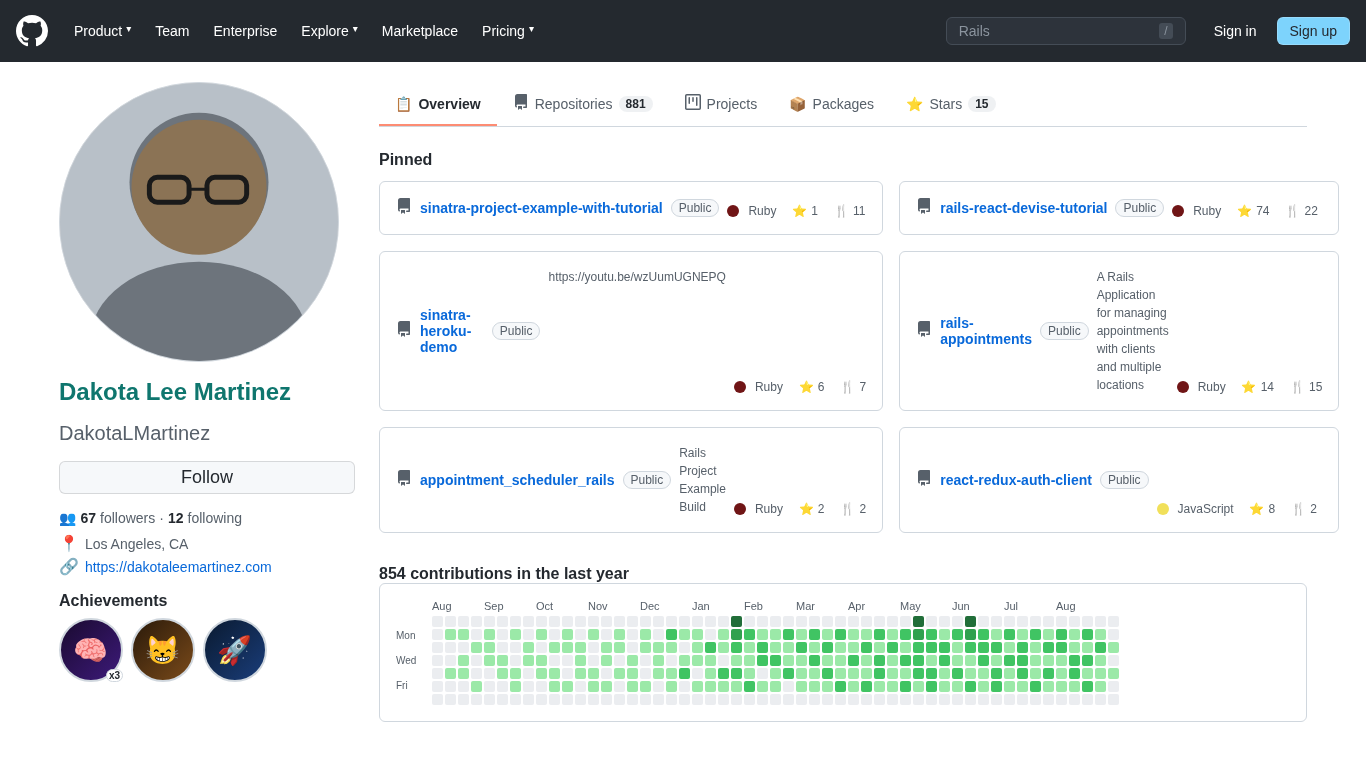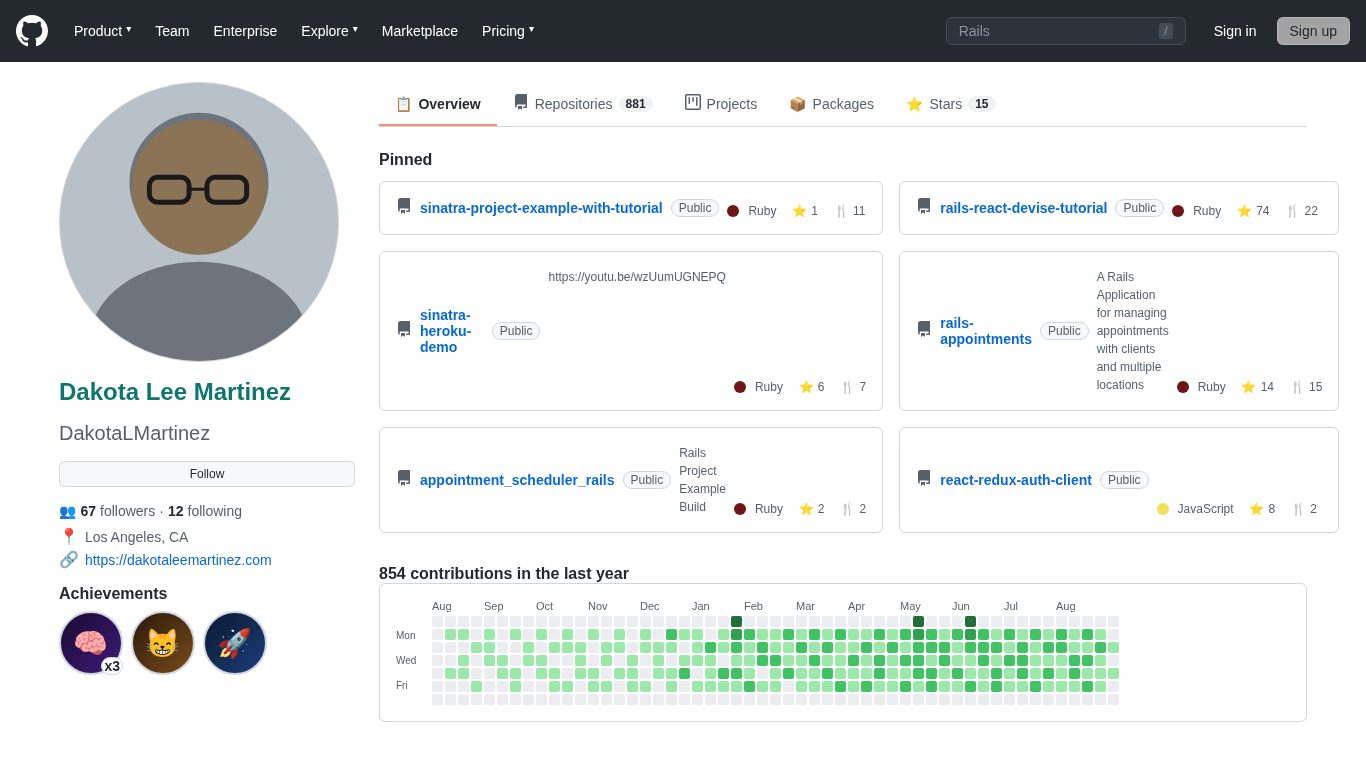--- a/index.html
+++ b/index.html
@@ -11,42 +11,42 @@
     .navbar-logo svg { fill: #fff; }
     .nav-links { display: flex; align-items: center; gap: 4px; }
     .nav-link { color: #fff; text-decoration: none; padding: 8px 10px; font-size: 14px; font-weight: 500; display: flex; align-items: flex-start; gap: 4px; cursor: pointer; }
     .nav-chevron { font-size: 10px; }
     .nav-spacer { flex: 1; }
     .search-box { background: #2d333b; border: 1px solid #444c56; border-radius: 6px; color: #fff; padding: 5px 12px; font-size: 14px; width: 240px; display: flex; align-items: center; justify-content: space-between; cursor: text; }
     .search-box-text { color: #8b949e; font-size: 14px; }
     .search-slash { background: #444c56; color: #8b949e; border-radius: 3px; padding: 1px 5px; font-size: 12px; }
     .nav-auth { display: flex; align-items: center; gap: 8px; }
     .btn-signin { color: #fff; text-decoration: none; font-size: 14px; padding: 5px 12px; }
-    .btn-signup { color: #24292f; background: #a3a3a3; border: 1px solid rgba(255,255,255,0.2); border-radius: 6px; padding: 5px 12px; font-size: 14px; font-weight: 500; cursor: pointer; }
+    .btn-signup { color: #24292f; background: #7dd3fc; border: 1px solid rgba(255,255,255,0.2); border-radius: 6px; padding: 5px 12px; font-size: 14px; font-weight: 500; cursor: pointer; }
 
     
     .page { display: flex; max-width: 1280px; margin: 0 auto; padding: 20px 16px; gap: 24px; }
 
     
     .sidebar { width: 296px; flex-shrink: 0; }
     .avatar-placeholder { width: 280px; height: 280px; border-radius: 50%; background: #ccc; display: flex; align-items: center; justify-content: center; font-size: 80px; color: #888; border: 1px solid #d0d7de; margin-bottom: 16px; overflow: hidden; }
     .user-fullname { font-size: 24px; font-weight: 600; color: #0f766e; margin-bottom: 16px; }
     .user-login { font-size: 20px; color: #57606a; font-weight: 300; margin-bottom: 16px; }
-    .follow-btn { width: 100%; padding: 5px 16px; font-size: 12px; font-weight: 500; background: #f6f8fa; border: 1px solid rgba(31,35,40,0.15); border-radius: 6px; cursor: pointer; color: #24292f; margin-bottom: 16px; }
+    .follow-btn { width: 100%; padding: 5px 16px; font-size: 18px; font-weight: 500; background: #f6f8fa; border: 1px solid rgba(31,35,40,0.15); border-radius: 6px; cursor: pointer; color: #24292f; margin-bottom: 16px; }
     .followers-line { display: flex; align-items: center; gap: 4px; font-size: 14px; color: #57606a; margin-bottom: 8px; }
     .followers-icon { color: #57606a; }
     .followers-count { font-weight: 600; color: #24292f; }
     .meta-line { display: flex; align-items: center; gap: 6px; font-size: 14px; color: #57606a; margin-bottom: 4px; }
     .meta-icon { color: #57606a; font-size: 16px; }
     .meta-link { color: #0969da; text-decoration: none; }
     .achievements-section { margin-top: 16px; }
     .achievements-title { font-size: 16px; font-weight: 600; color: #24292f; margin-bottom: 8px; }
     .achievements-list { display: flex; gap: 8px; flex-wrap: wrap; }
     .achievement-badge { width: 64px; height: 64px; border-radius: 50%; border: 2px solid #d0d7de; display: flex; align-items: center; justify-content: center; font-size: 28px; position: relative; background: linear-gradient(135deg, #1a1a2e, #16213e); }
-    .achievement-count { position: absolute; bottom: -2px; right: -2px; background: #fff; border: 1px solid #d0d7de; border-radius: 10px; font-size: 14px; font-weight: 600; padding: 0 2px; color: #24292f; }
+    .achievement-count { position: absolute; bottom: -2px; right: -2px; background: #fff; border: 1px solid #d0d7de; border-radius: 10px; font-size: 10px; font-weight: 600; padding: 0 2px; color: #24292f; }
 
     
     .main-content { flex: 1; min-width: 0; }
 
     
     .profile-tabs { display: flex; align-items: center; border-bottom: 1px solid #d0d7de; margin-bottom: 24px; gap: 0; }
     .tab-item { display: flex; align-items: center; gap: 6px; padding: 12px 16px; font-size: 14px; color: #57606a; cursor: pointer; border-bottom: 2px solid transparent; margin-bottom: -1px; text-decoration: none; }
     .tab-item.active { color: #24292f; font-weight: 600; border-bottom-color: #fd8c73; }
     .tab-count { background: rgba(175,184,193,0.2); border-radius: 20px; padding: 1px 7px; font-size: 12px; font-weight: 600; color: #24292f; }
     .tab-icon { font-size: 14px; }

